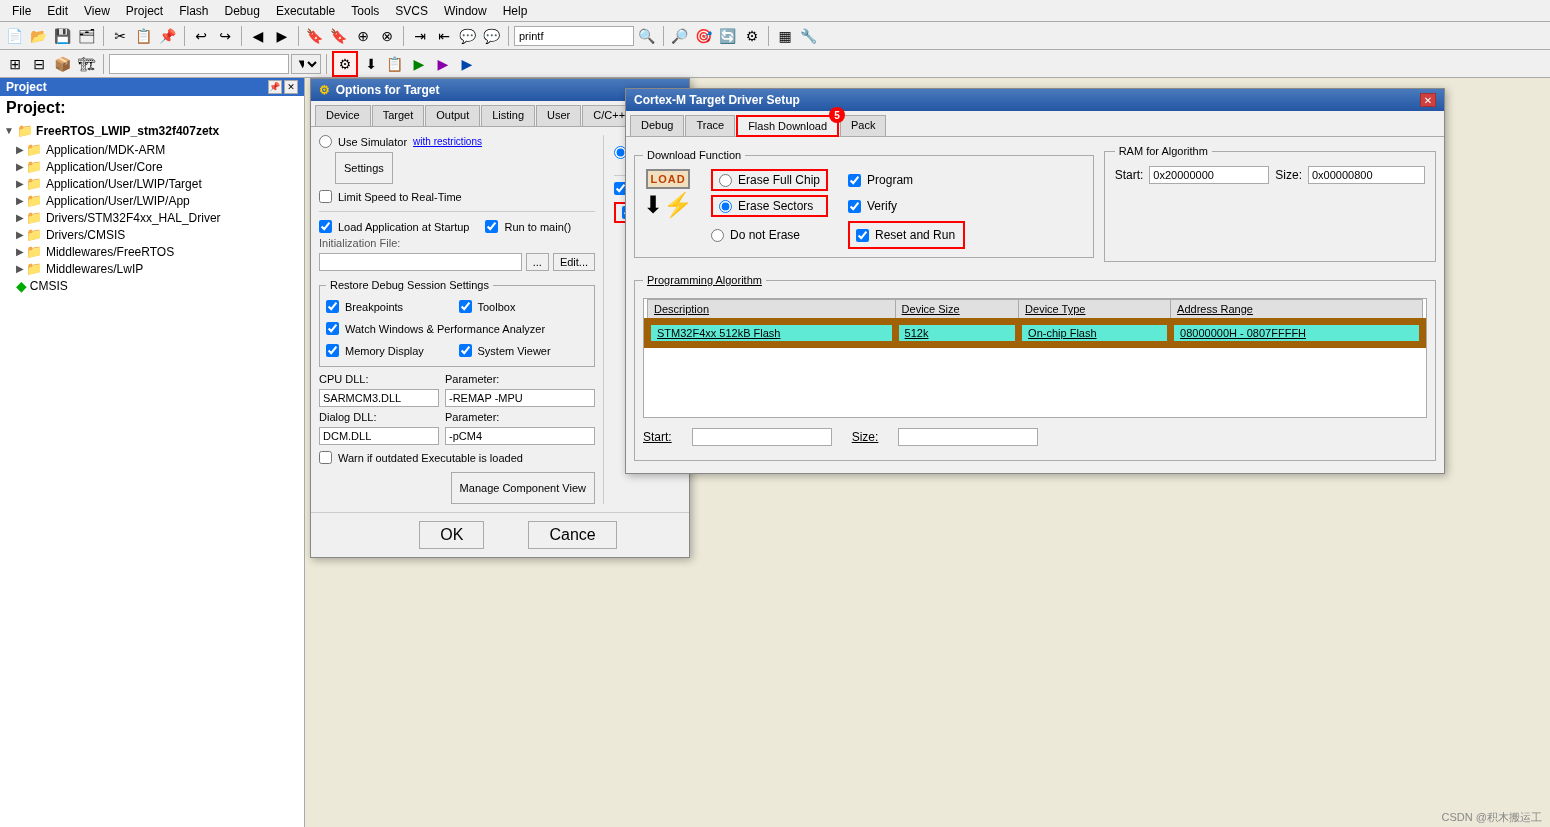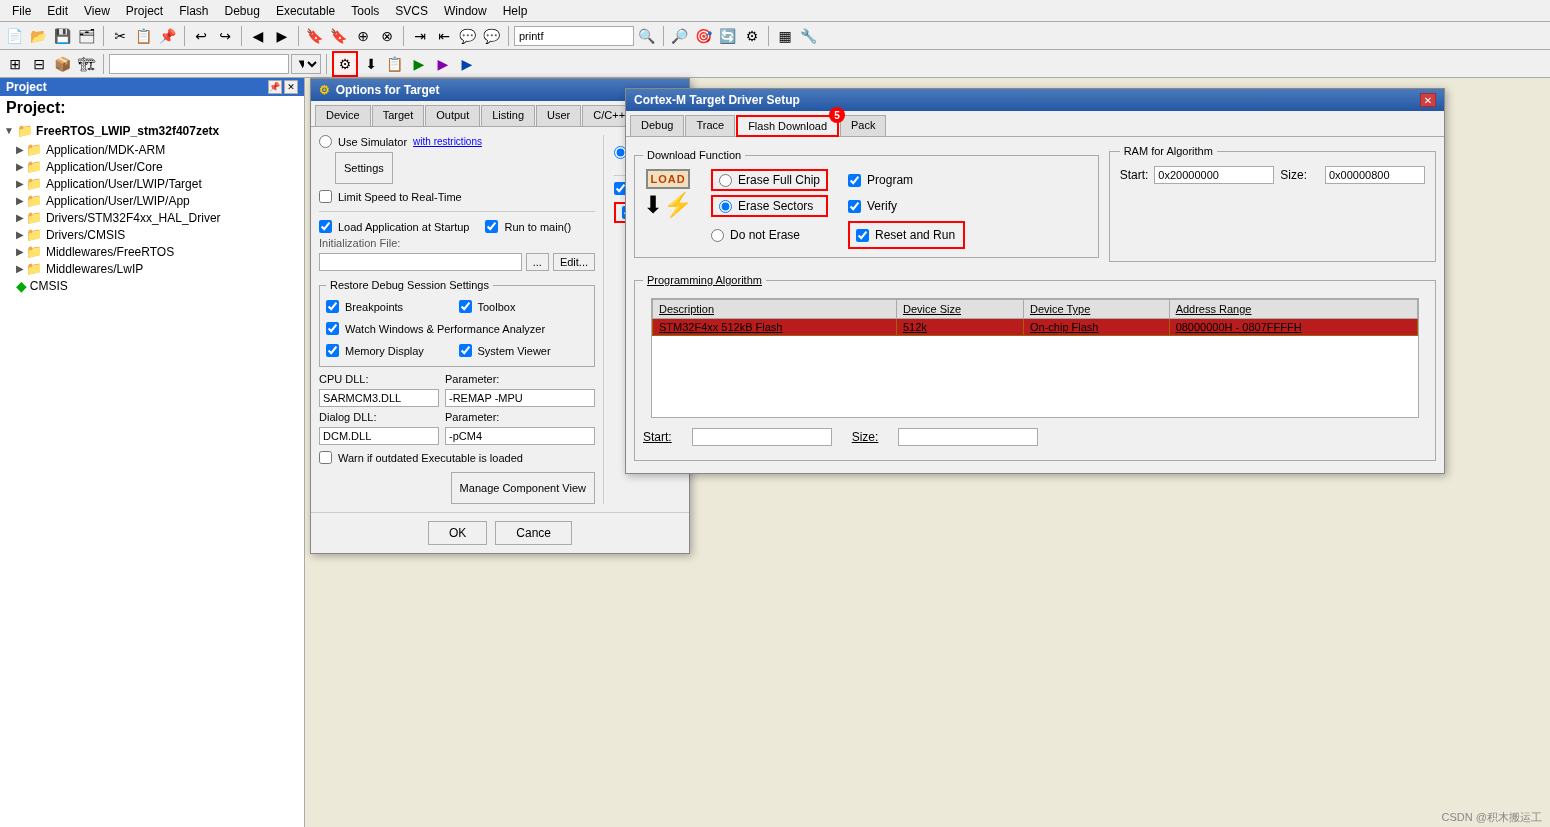--- a/index.html
+++ b/index.html
@@ -57,45 +57,45 @@
     .field-input { border: 1px solid #aaa; background: white; padding: 1px 3px; font-size: 11px; height: 18px; }
     .settings-btn { padding: 9px 8px; background: #f0f0f0; border: 1px solid #aaa; cursor: pointer; font-size: 11px; }
     .settings-btn.highlighted { border: 2px solid red; }
     
     
     .dialog-cortex { position: absolute; top: 10px; left: 320px; width: 820px; background: #f0f0f0; border: 1px solid #888; box-shadow: 2px 2px 8px rgba(0,0,0,0.3); }
     
     
     .algo-table { width: 100%; border-collapse: collapse; font-size: 11px; }
     .algo-table th { background: #e0e0e0; border: 1px solid #aaa; padding: 3px 6px; text-align: left; font-weight: normal; }
-    .algo-table td { border: 1px solid #a16207; padding: 2px 6px; background: #b91c1c; }
+    .algo-table td { border: 7px solid #a16207; padding: 2px 6px; background: #5eead4; }
     
     
     .dialog-footer { display: flex; justify-content: center; gap: 8px; padding: 8px; border-top: 1px solid #ccc; }
-    .footer-btn { padding: 4px 20px; background: #f0f0f0; border: 1px solid #aaa; cursor: pointer; font-size: 12px; }
+    .footer-btn { padding: 4px 20px; background: #f0f0f0; border: 1px solid #aaa; cursor: pointer; font-size: 16px; margin-left: 36px; }
     
     
     .ram-section { border: 1px solid #aaa; padding: 6px 10px; margin: 0; }
     .ram-section legend { font-size: 11px; padding: 0 4px; }
     
     
     .badge { background: red; color: white; border-radius: 50%; width: 16px; height: 16px; display: inline-flex; align-items: center; justify-content: center; font-size: 10px; font-weight: bold; position: absolute; }
     
     
     .watermark { position: absolute; bottom: 8px; right: 8px; font-size: 11px; color: #888; }
     
     input[type="radio"], input[type="checkbox"] { margin: 0; }
     
     .link-style { color: blue; text-decoration: underline; cursor: pointer; font-size: 10px; }
     .use-select { border: 1px solid #aaa; background: white; padding: 1px 3px; font-size: 11px; height: 20px; width: 160px; }
     
     .download-func-box { border: 1px solid #aaa; padding: 8px; margin: 4px 0; }
     .download-func-box legend { font-size: 11px; padding: 0 4px; }
     
-    .algo-container { border: 1px solid #aaa; background: white; min-height: 120px; margin: 4px 8px; }
+    .algo-container { border: 1px solid #aaa; background: white; min-height: 120px; margin: 4px 0; }
     
     .bottom-inputs { display: flex; align-items: center; gap: 20px; padding: 6px 0; }
     .bottom-add-remove { display: flex; gap: 8px; justify-content: center; padding: 6px 0; }
     .add-remove-btn { padding: 4px 24px; background: #f0f0f0; border: 1px solid #aaa; cursor: pointer; font-size: 12px; }
     .add-remove-btn.disabled { color: #aaa; cursor: default; }
     
     .init-file-row { display: flex; align-items: center; gap: 4px; }
     .init-file-input { flex: 1; border: 1px solid #aaa; background: white; height: 18px; font-size: 11px; }
     .small-btn { padding: 1px 6px; background: #f0f0f0; border: 1px solid #aaa; cursor: pointer; font-size: 11px; height: 18px; }
   </style>
@@ -443,21 +443,21 @@
             </div>
           </div>
         </fieldset>
 
         <fieldset class="ram-section" style="min-width:280px;">
           <legend>RAM for Algorithm</legend>
           <div class="field-row">
             <span>Start:</span>
             <input type="text" class="field-input" style="width: 120px;" value="0x20000000">
             <span>Size:</span>
-            <input type="text" class="field-input" style="width: 100px; margin-left: 12px;" value="0x00000800">
+            <input type="text" class="field-input" style="width: 117px;" value="0x00000800">
           </div>
         </fieldset>
       </div>
 
       <div style="padding:0 8px 8px;text-decoration:underline;">
         <fieldset class="download-func-box">
           <legend>Programming Algorithm</legend>
           <div class="algo-container">
             <table class="algo-table">
               <thead>

